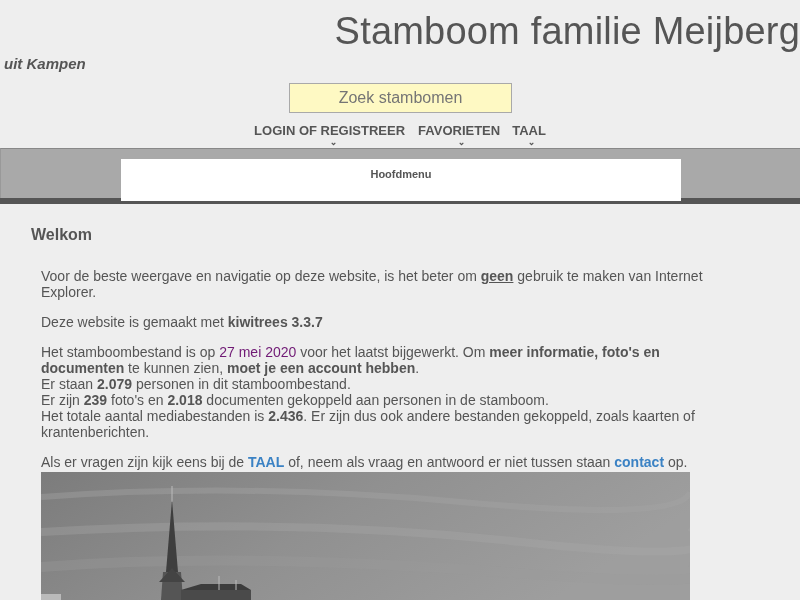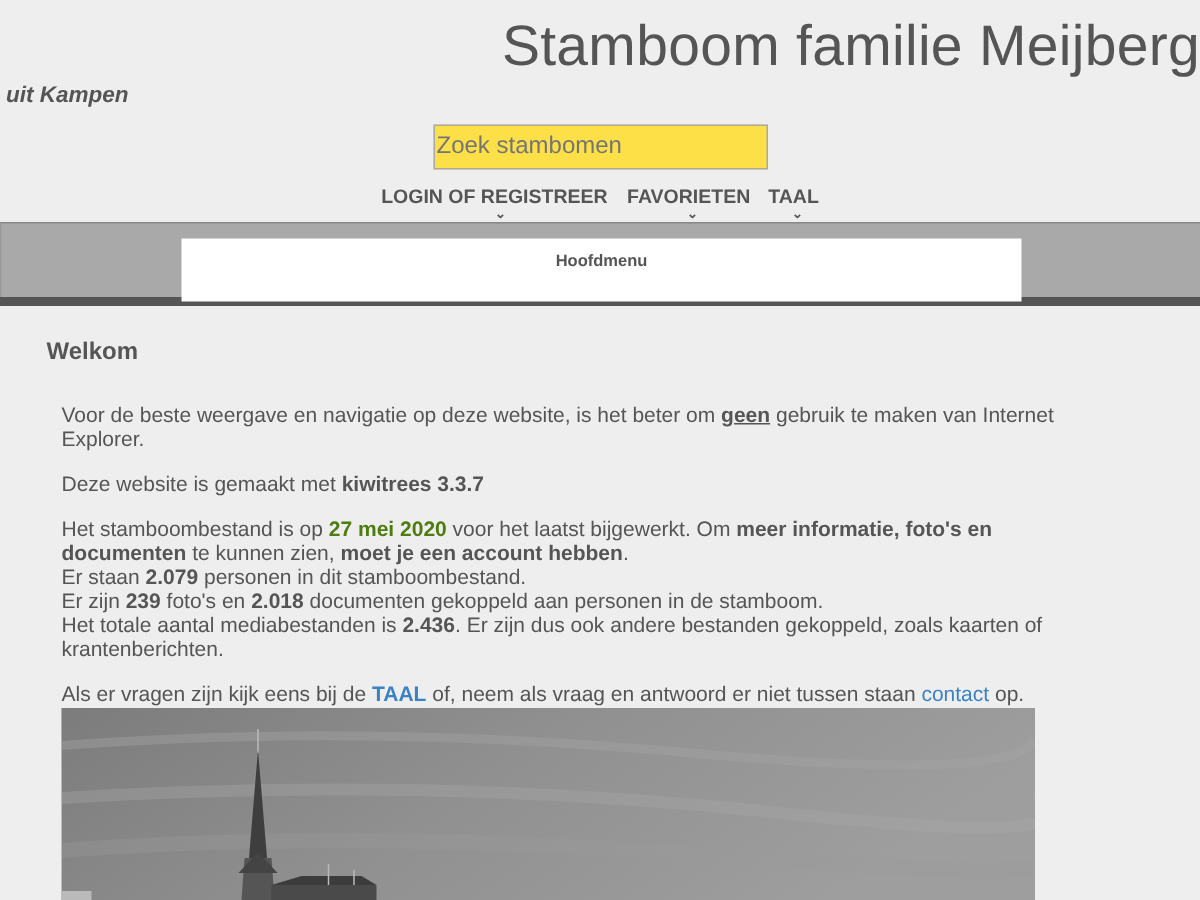--- a/index.html
+++ b/index.html
@@ -15,23 +15,24 @@
       position: absolute; left: 0; width: 800px; top: 10px;
       text-align: right; font-size: 38px; color: #555555; font-weight: normal;
       letter-spacing: 0.2px;
     }
     .site-subtitle {
       position: absolute; left: 4px; width: 800px; top: 55px;
       text-align: left; font-size: 15px; font-style: italic; font-weight: bold; color: #555555;
     }
     .search-input {
       position: absolute; left: 289px; top: 83px; width: 223px; height: 30px;
-      border: 1px solid #a9a9a9; background: #fde047;
+      border: 1px solid #a9a9a9; background: #fef9c3;
       font-family: "Liberation Sans", sans-serif; font-size: 16px; color: #555;
       padding: 3px 1px;
+      text-align: center;
     }
     .search-input::placeholder { color: #757575; }
     .top-nav {
       position: absolute; top: 123px; left: 0; width: 800px;
       display: flex; justify-content: center; gap: 0;
       font-size: 13px; font-weight: bold; color: #555;
     }
     .top-nav .nav-item { display: flex; align-items: center; cursor: pointer; flex-direction: column; }
     .top-nav .nav-item .chev { font-size: 9px; margin-left: 5px; transform: translateY(-1px); }
     .nav-login { margin-right: 13px; }
@@ -54,23 +55,23 @@
       position: absolute; left: 31px; top: 22px; font-size: 16px; font-weight: bold; color: #555;
     }
     .welcome-body {
       position: absolute; left: 41px; top: 64px; width: 680px;
       font-size: 14px; line-height: 16px; color: #555;
     }
     .welcome-body p { margin-bottom: 14px; }
     .welcome-body p.tight { margin-bottom: 0; }
     .welcome-body b { color: #555; }
     .welcome-body u { text-decoration: underline; font-weight: bold; }
-    .date { color: #4d7c0f; font-weight: bold; }
+    .date { color: #701a75; font-weight: normal; }
     .link-faq { color: #3b82c4; font-weight: bold; text-decoration: none; cursor: pointer; }
-    .link-contact { color: #3b82c4; text-decoration: none; cursor: pointer; }
+    .link-contact { color: #3b82c4; text-decoration: none; cursor: pointer; font-weight: bold; }
     .hero-image {
       position: absolute; left: 41px; top: 472px; width: 649px; height: 128px;
       background: linear-gradient(180deg, #7a7a7a 0%, #8e8e8e 30%, #a2a2a2 70%, #9a9a9a 100%);
       overflow: hidden;
     }
     .hero-image svg { position: absolute; left: 0; top: 0; }
   </style>
 </head>
 <body>
 

